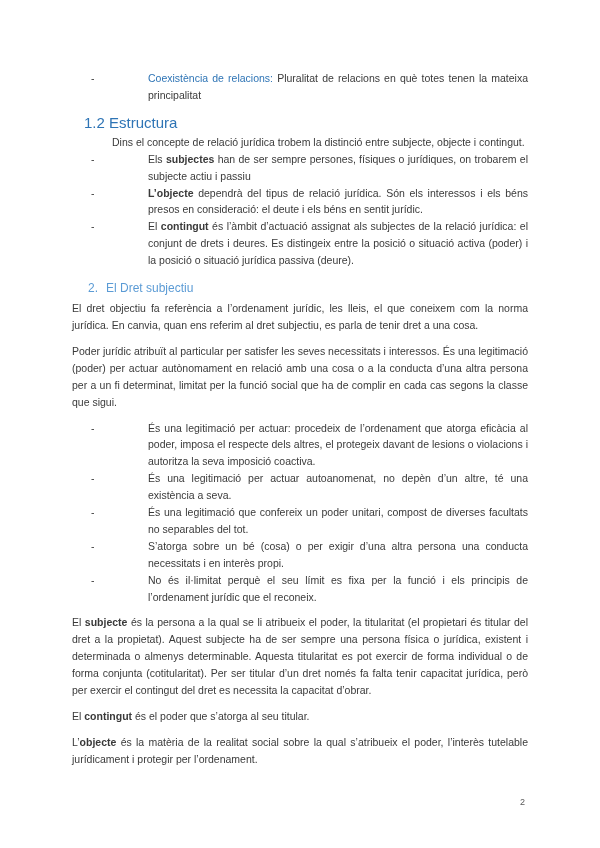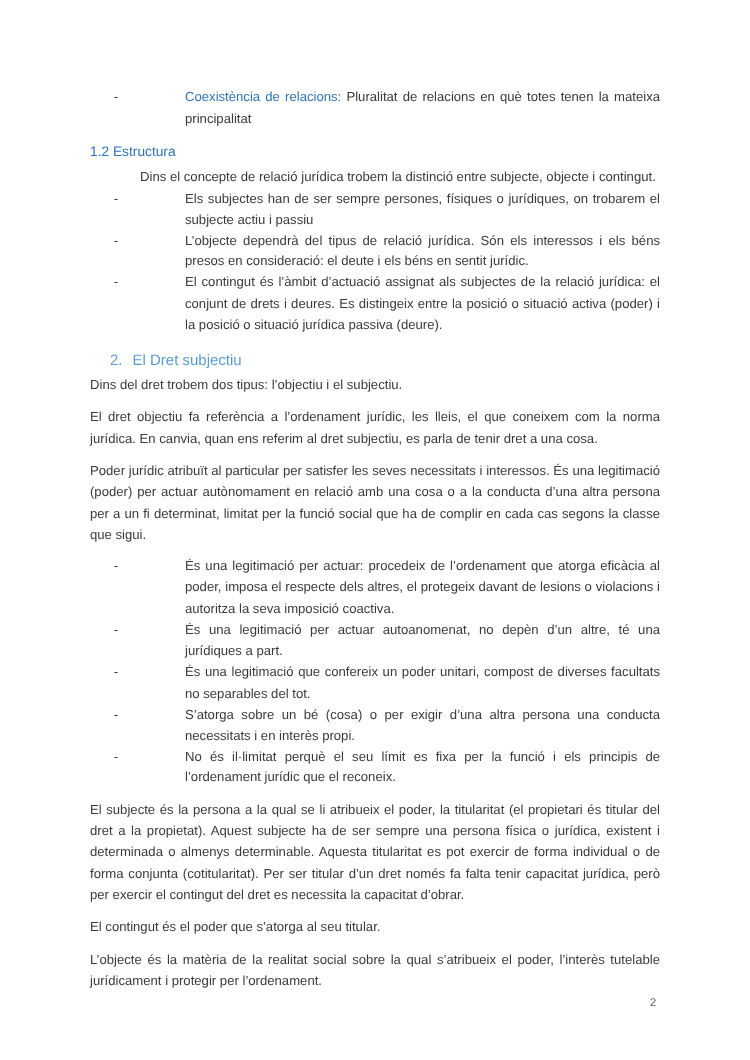--- a/index.html
+++ b/index.html
@@ -18,44 +18,44 @@
     background: #ffffff;
   }
   .body-text {
     font-size: 10.5px;
     line-height: 16.9px;
     text-align: justify;
   }
   p.para { margin-bottom: 9px; }
   .h-sub {
     color: #2e74b5;
-    font-size: 11px;
+    font-size: 15px;
     font-weight: 400;
     line-height: 15px;
-    margin: 11px 0 4px 0;
+    margin: 11px 0 4px 12px;
   }
   .h-main {
     color: #5b9bd5;
     font-size: 12px;
     font-weight: 400;
     line-height: 16px;
     margin: 11px 0 4px 0;
     display: flex;
     padding-left: 16px;
   }
   .h-main .h-num { width: 18px; flex: 0 0 18px; }
   ul.blist { list-style: none; margin-bottom: 9px; }
   li.bitem { display: flex; }
   li.bitem .dash {
     flex: 0 0 36px;
     width: 36px;
     padding-left: 19px;
   }
   li.bitem .btext { flex: 1 1 auto; text-align: justify; margin-left: 40px; }
-  .bold { font-weight: 400; }
+  .bold { font-weight: 700; }
   .lead-blue { color: #2e74b5; }
   .page-number {
     position: absolute;
     top: 794px;
     right: 75px;
     font-size: 9px;
     color: #595959;
   }
 </style>
 </head>
@@ -84,33 +84,32 @@
     <li class="bitem">
       <span class="dash">-</span>
       <span class="btext"><span>El </span><span class="bold">contingut</span><span> és l’àmbit d’actuació assignat als subjectes de la relació jurídica: el conjunt de drets i deures. Es distingeix entre la posició o situació activa (poder) i la posició o situació jurídica passiva (deure).</span></span>
     </li>
   </ul>
 
   <h2 class="h-main">
     <span class="h-num">2.</span>
     <span>El Dret subjectiu</span>
   </h2>
-  <p class="para">Dins del dret trobem dos tipus: l’objectiu i el subjectiu.</p>
   <p class="para">El dret objectiu fa referència a l’ordenament jurídic, les lleis, el que coneixem com la norma jurídica. En canvia, quan ens referim al dret subjectiu, es parla de tenir dret a una cosa.</p>
 
   <p class="para">Poder jurídic atribuït al particular per satisfer les seves necessitats i interessos. És una legitimació (poder) per actuar autònomament en relació amb una cosa o a la conducta d’una altra persona per a un fi determinat, limitat per la funció social que ha de complir en cada cas segons la classe que sigui.</p>
 
   <ul class="blist">
     <li class="bitem">
       <span class="dash">-</span>
       <span class="btext">És una legitimació per actuar: procedeix de l’ordenament que atorga eficàcia al poder, imposa el respecte dels altres, el protegeix davant de lesions o violacions i autoritza la seva imposició coactiva.</span>
     </li>
     <li class="bitem">
       <span class="dash">-</span>
-      <span class="btext">És una legitimació per actuar autoanomenat, no depèn d’un altre, té una jurídiques a part.</span>
+      <span class="btext">És una legitimació per actuar autoanomenat, no depèn d’un altre, té una existència a seva.</span>
     </li>
     <li class="bitem">
       <span class="dash">-</span>
       <span class="btext">És una legitimació que confereix un poder unitari, compost de diverses facultats no separables del tot.</span>
     </li>
     <li class="bitem">
       <span class="dash">-</span>
       <span class="btext">S’atorga sobre un bé (cosa) o per exigir d’una altra persona una conducta necessitats i en interès propi.</span>
     </li>
     <li class="bitem">

